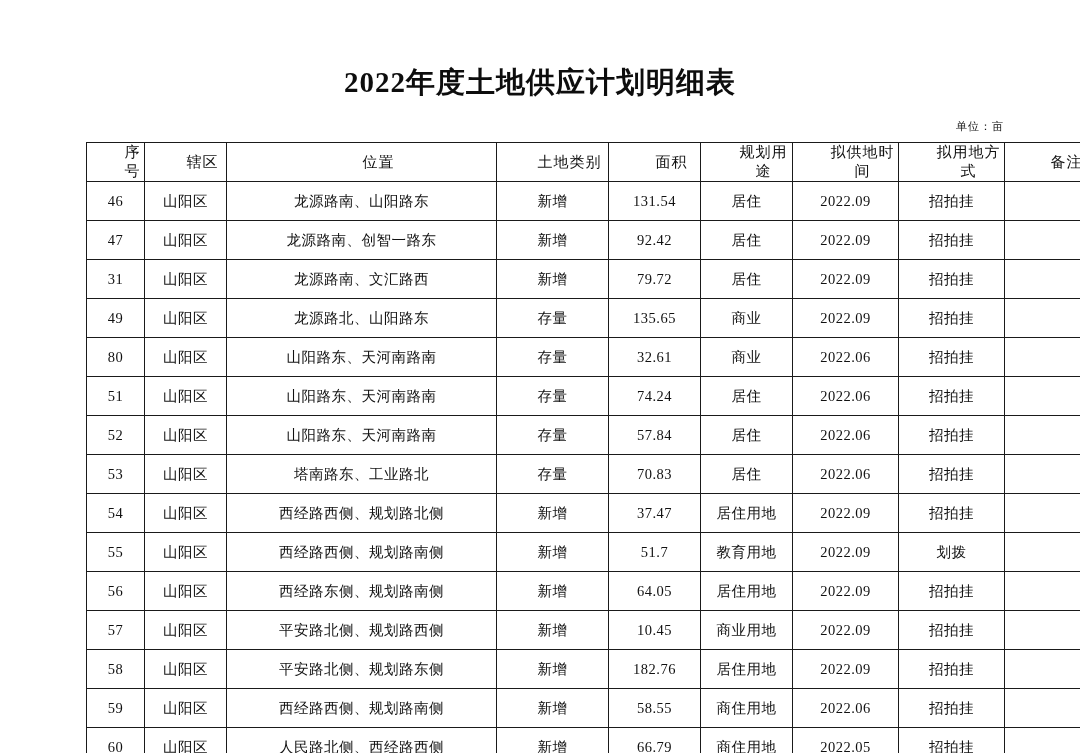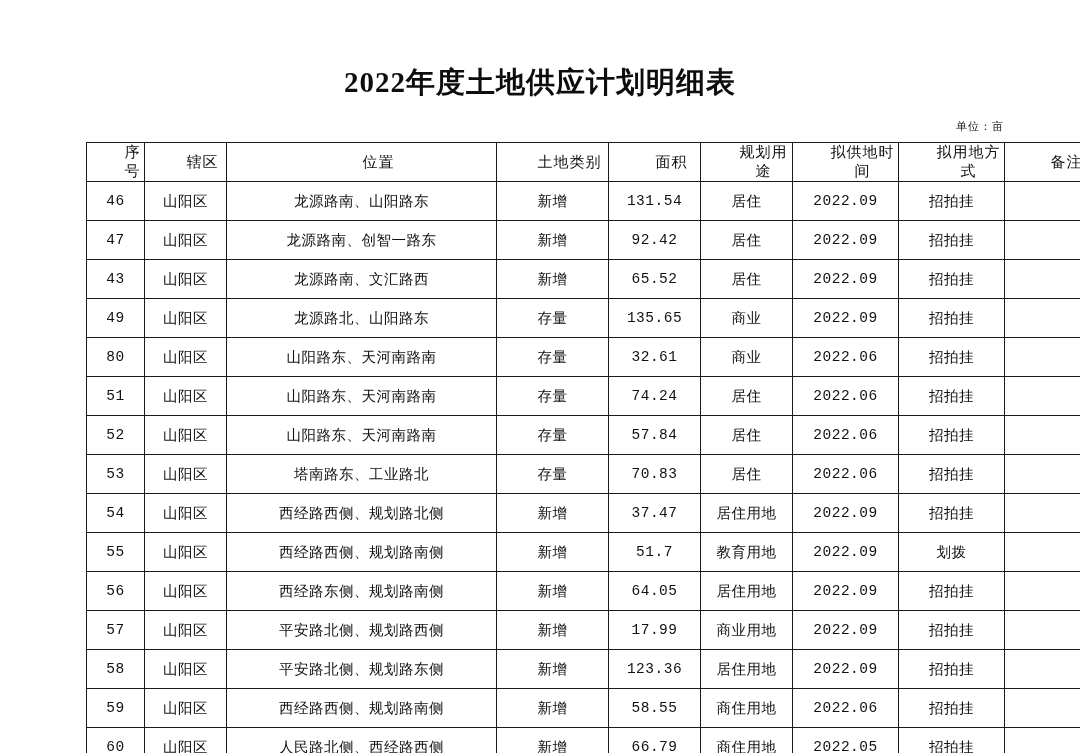--- a/index.html
+++ b/index.html
@@ -71,21 +71,21 @@
   col.c-district { width: 82px; }
   col.c-location { width: 270px; }
   col.c-landtype { width: 112px; }
   col.c-area     { width: 92px; }
   col.c-purpose  { width: 92px; }
   col.c-time     { width: 106px; }
   col.c-mode     { width: 106px; }
   col.c-remark   { width: 90px; }
 
   td.num, td.time {
-    font-family: Liberation Mono, monospace;
+    font-family: Liberation Serif, serif;
   }
 </style>
 </head>
 <body>
 
 <div class="page">
 
   <h1 class="doc-title">2022年度土地供应计划明细表</h1>
 
   <div class="unit-line">单位：亩</div>
@@ -133,25 +133,25 @@
           <td>山阳区</td>
           <td>龙源路南、创智一路东</td>
           <td>新增</td>
           <td class="num">92.42</td>
           <td>居住</td>
           <td class="time">2022.09</td>
           <td>招拍挂</td>
           <td></td>
         </tr>
         <tr>
-          <td class="num">43</td>
+          <td class="num">31</td>
           <td>山阳区</td>
           <td>龙源路南、文汇路西</td>
           <td>新增</td>
-          <td class="num">65.52</td>
+          <td class="num">79.72</td>
           <td>居住</td>
           <td class="time">2022.09</td>
           <td>招拍挂</td>
           <td></td>
         </tr>
         <tr>
           <td class="num">49</td>
           <td>山阳区</td>
           <td>龙源路北、山阳路东</td>
           <td>存量</td>
@@ -236,32 +236,32 @@
           <td>居住用地</td>
           <td class="time">2022.09</td>
           <td>招拍挂</td>
           <td></td>
         </tr>
         <tr>
           <td class="num">57</td>
           <td>山阳区</td>
           <td>平安路北侧、规划路西侧</td>
           <td>新增</td>
-          <td class="num">17.99</td>
+          <td class="num">10.45</td>
           <td>商业用地</td>
           <td class="time">2022.09</td>
           <td>招拍挂</td>
           <td></td>
         </tr>
         <tr>
           <td class="num">58</td>
           <td>山阳区</td>
           <td>平安路北侧、规划路东侧</td>
           <td>新增</td>
-          <td class="num">123.36</td>
+          <td class="num">182.76</td>
           <td>居住用地</td>
           <td class="time">2022.09</td>
           <td>招拍挂</td>
           <td></td>
         </tr>
         <tr>
           <td class="num">59</td>
           <td>山阳区</td>
           <td>西经路西侧、规划路南侧</td>
           <td>新增</td>

